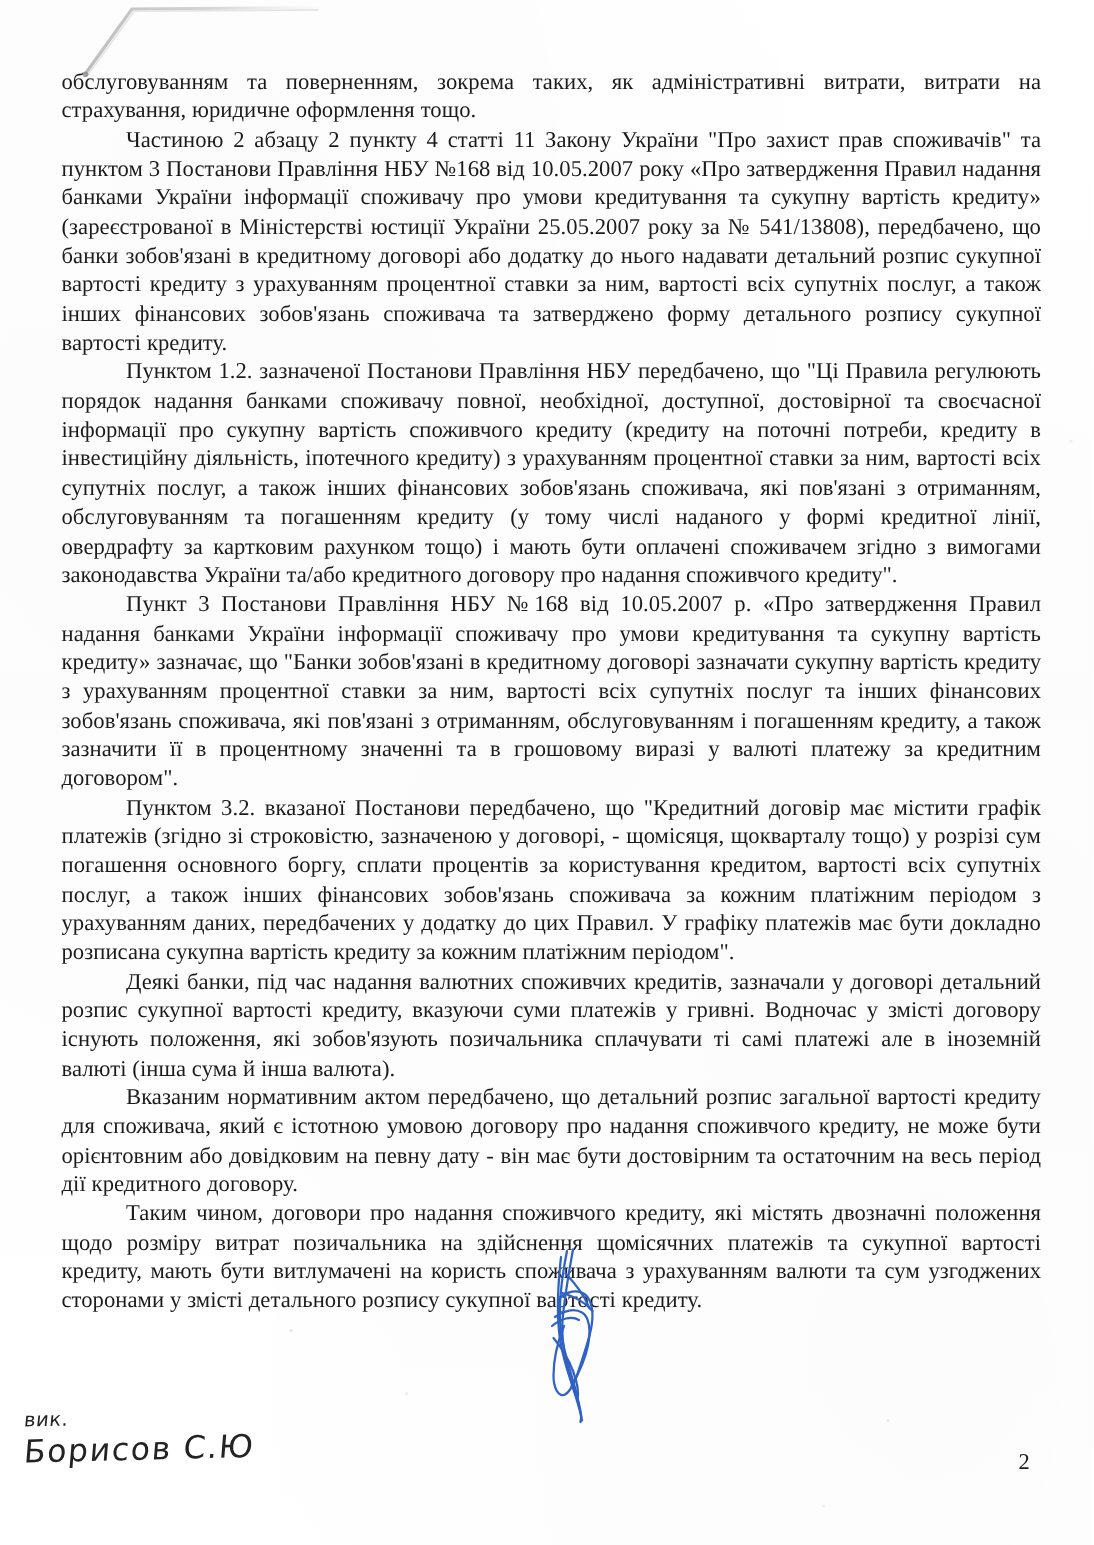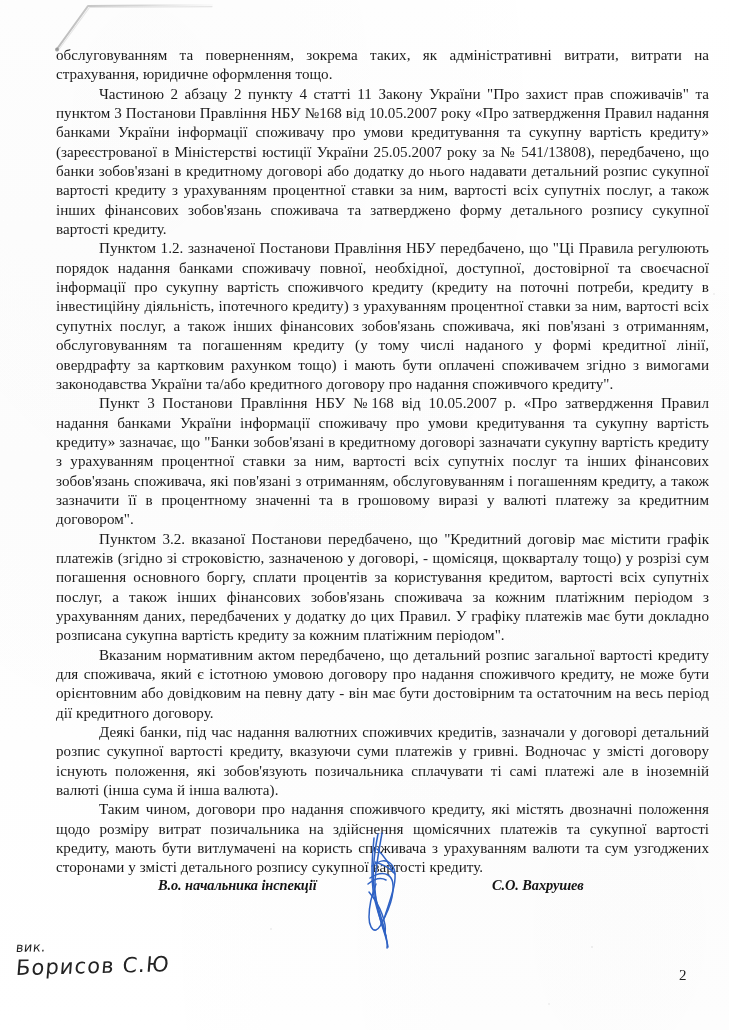--- a/index.html
+++ b/index.html
@@ -36,21 +36,21 @@
     position: absolute;
     left: 0;
     top: 0;
     width: 260px;
     height: 70px;
     pointer-events: none;
   }
 
   #text-body {
     position: absolute;
-    left: 56px;
+    left: 41px;
     top: 46px;
     width: 653px;
   }
 
   .para {
     margin: 0;
     text-align: justify;
     text-justify: inter-word;
     font-size: 15.1px;
     line-height: 19.35px;
@@ -159,43 +159,39 @@
     <path d="M58.5,50 L89.5,7.5 L212,6.6" fill="none" stroke="#dedede" stroke-width="1.1" stroke-linecap="round" stroke-linejoin="round" opacity="0.8"></path>
     <circle cx="57" cy="49.5" r="1.9" fill="#8f8f8f" opacity="0.85"></circle>
   </svg>
 
   <div id="text-body">
       <p class="para">обслуговуванням та поверненням, зокрема таких, як адміністративні витрати, витрати на страхування, юридичне оформлення тощо.</p>
       <p class="para indent">Частиною 2 абзацу 2 пункту 4 статті 11 Закону України "Про захист прав споживачів" та пунктом 3 Постанови Правління НБУ №168 від 10.05.2007 року «Про затвердження Правил надання банками України інформації споживачу про умови кредитування та сукупну вартість кредиту» (зареєстрованої в Міністерстві юстиції України 25.05.2007 року за № 541/13808), передбачено, що банки зобов'язані в кредитному договорі або додатку до нього надавати детальний розпис сукупної вартості кредиту з урахуванням процентної ставки за ним, вартості всіх супутніх послуг, а також інших фінансових зобов'язань споживача та затверджено форму детального розпису сукупної вартості кредиту.</p>
       <p class="para indent">Пунктом 1.2. зазначеної Постанови Правління НБУ передбачено, що "Ці Правила регулюють порядок надання банками споживачу повної, необхідної, доступної, достовірної та своєчасної інформації про сукупну вартість споживчого кредиту (кредиту на поточні потреби, кредиту в інвестиційну діяльність, іпотечного кредиту) з урахуванням процентної ставки за ним, вартості всіх супутніх послуг, а також інших фінансових зобов'язань споживача, які пов'язані з отриманням, обслуговуванням та погашенням кредиту (у тому числі наданого у формі кредитної лінії, овердрафту за картковим рахунком тощо) і мають бути оплачені споживачем згідно з вимогами законодавства України та/або кредитного договору про надання споживчого кредиту".</p>
       <p class="para indent">Пункт 3 Постанови Правління НБУ №168 від 10.05.2007 р. «Про затвердження Правил надання банками України інформації споживачу про умови кредитування та сукупну вартість кредиту» зазначає, що "Банки зобов'язані в кредитному договорі зазначати сукупну вартість кредиту з урахуванням процентної ставки за ним, вартості всіх супутніх послуг та інших фінансових зобов'язань споживача, які пов'язані з отриманням, обслуговуванням і погашенням кредиту, а також зазначити її в процентному значенні та в грошовому виразі у валюті платежу за кредитним договором".</p>
       <p class="para indent">Пунктом 3.2. вказаної Постанови передбачено, що "Кредитний договір має містити графік платежів (згідно зі строковістю, зазначеною у договорі, - щомісяця, щокварталу тощо) у розрізі сум погашення основного боргу, сплати процентів за користування кредитом, вартості всіх супутніх послуг, а також інших фінансових зобов'язань споживача за кожним платіжним періодом з урахуванням даних, передбачених у додатку до цих Правил. У графіку платежів має бути докладно розписана сукупна вартість кредиту за кожним платіжним періодом".</p>
+      <p class="para indent">Деякі банки, під час надання валютних споживчих кредитів, зазначали у договорі детальний розпис сукупної вартості кредиту, вказуючи суми платежів у гривні. Водночас у змісті договору існують положення, які зобов'язують позичальника сплачувати ті самі платежі але в іноземній валюті (інша сума й інша валюта).</p>
       <p class="para indent">Вказаним нормативним актом передбачено, що детальний розпис загальної вартості кредиту для споживача, який є істотною умовою договору про надання споживчого кредиту, не може бути орієнтовним або довідковим на певну дату - він має бути достовірним та остаточним на весь період дії кредитного договору.</p>
-      <p class="para indent">Деякі банки, під час надання валютних споживчих кредитів, зазначали у договорі детальний розпис сукупної вартості кредиту, вказуючи суми платежів у гривні. Водночас у змісті договору існують положення, які зобов'язують позичальника сплачувати ті самі платежі але в іноземній валюті (інша сума й інша валюта).</p>
       <p class="para indent">Таким чином, договори про надання споживчого кредиту, які містять двозначні положення щодо розміру витрат позичальника на здійснення щомісячних платежів та сукупної вартості кредиту, мають бути витлумачені на користь споживача з урахуванням валюти та сум узгоджених сторонами у змісті детального розпису сукупної вартості кредиту.</p>
     </div>
 
   <svg id="ink-signature" viewBox="0 0 70 118" preserveAspectRatio="none">
     <g fill="none" stroke="#2f62c4" stroke-width="1.5" stroke-linecap="round" stroke-linejoin="round">
       <path d="M26,2 C22,22 20,40 22,56 C24,72 30,86 33,100 C35,108 36,112 35,116"></path>
       <path d="M30,1 C27,18 24,34 23,49 C22,62 25,76 29,90 C32,100 35,108 36,115"></path>
       <path d="M22,6 C20,24 19,42 21,58 C23,74 29,90 34,104"></path>
       <path d="M20,34 C26,29 33,27 38,31 C43,35 44,44 42,54 C40,64 36,74 33,84 C30,92 27,97 24,98 C20,99 17,93 17,85 C17,74 20,62 24,52"></path>
       <path d="M18,46 C24,42 31,40 36,43 C41,46 42,55 40,65 C38,75 33,85 29,92"></path>
       <path d="M16,52 C22,47 29,45 34,48"></path>
       <path d="M23,30 C30,32 38,36 43,42"></path>
       <path d="M25,17 C31,23 37,31 41,40"></path>
       <path d="M17,60 C22,66 27,74 30,82 C33,90 34,96 33,101"></path>
     </g>
   </svg>
 
-  <div id="signature-block">
-    <span class="sig-role">В.о. начальника інспекції</span>
-    <span class="sig-name">С.О. Вахрушев</span>
-  </div>
 
   <div id="executor-note">
     <div class="hand-line hand-small">вик.</div>
     <div class="hand-line hand-big">Борисов С.Ю</div>
   </div>
 
   <div id="page-number">2</div>
 
   <div class="speck" style="left:193px;top:886px;width:2px;height:2px;opacity:.5;"></div>
   <div class="speck" style="left:270px;top:928px;width:2px;height:2px;opacity:.35;"></div>

